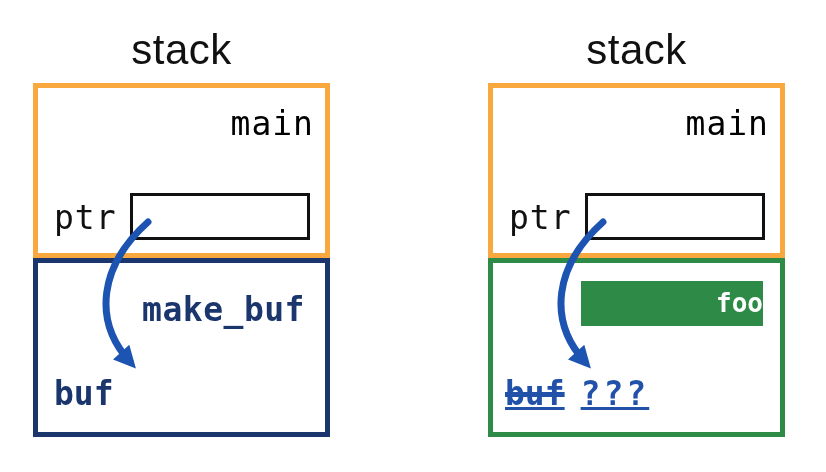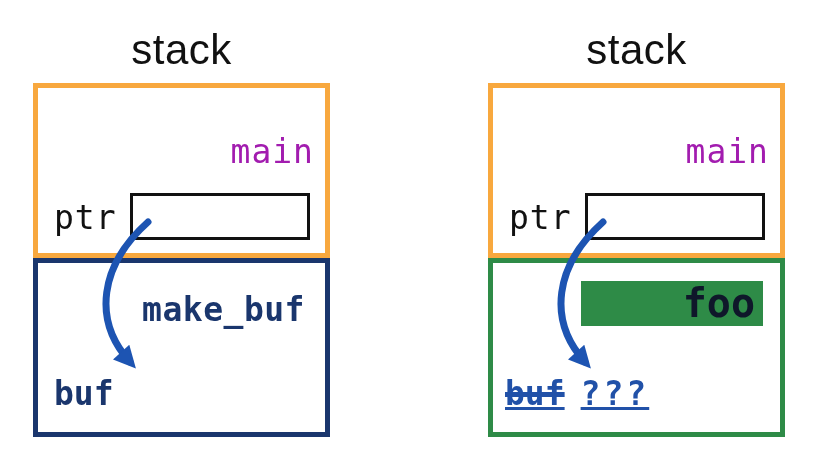--- a/index.html
+++ b/index.html
@@ -33,21 +33,21 @@
     position: absolute; top: 258px; left: 0;
     width: 297px; height: 179px;
     box-sizing: border-box;
     border: 5px solid #1A366D;
     background: #ffffff;
   }
   #right-diagram .callee-frame { border-color: #2E8B47; }
 
   .main-label {
     position: absolute; top: 104px; right: 16px;
-    font-size: 33px; color: #a21caf; letter-spacing: 1px; margin-top: 28px;
+    font-size: 33px; color: #000000; letter-spacing: 1px;
   }
   .ptr-label {
     position: absolute; top: 198px; left: 21px;
     font-size: 33px; color: #111111; letter-spacing: 1px;
   }
   .ptr-cell {
     position: absolute; top: 193px; left: 97px;
     width: 180px; height: 47px;
     border: 3px solid #111111;
     box-sizing: border-box;
@@ -61,24 +61,24 @@
   }
   .buf-label {
     position: absolute; top: 374px; left: 21px;
     font-size: 33px; font-weight: bold; color: #1A366D;
   }
 
   .foo-bar {
     position: absolute; top: 281px; left: 93px;
     width: 182px; height: 45px;
     background: #2E8B47;
-    color: #0f172a;
-    font-size: 40px; font-weight: bold;
+    color: #ffffff;
+    font-size: 26px; font-weight: bold;
     line-height: 45px; text-align: right;
-    box-sizing: border-box; padding-right: 8px;
+    box-sizing: border-box; 
   }
 
   .invalid-line {
     position: absolute; top: 374px; left: 17px;
     font-size: 33px; font-weight: bold;
     color: #2151A8; white-space: nowrap; text-decoration: underline;
   }
   .invalid-buf {
     text-decoration: line-through;
     text-decoration-thickness: 5px;

